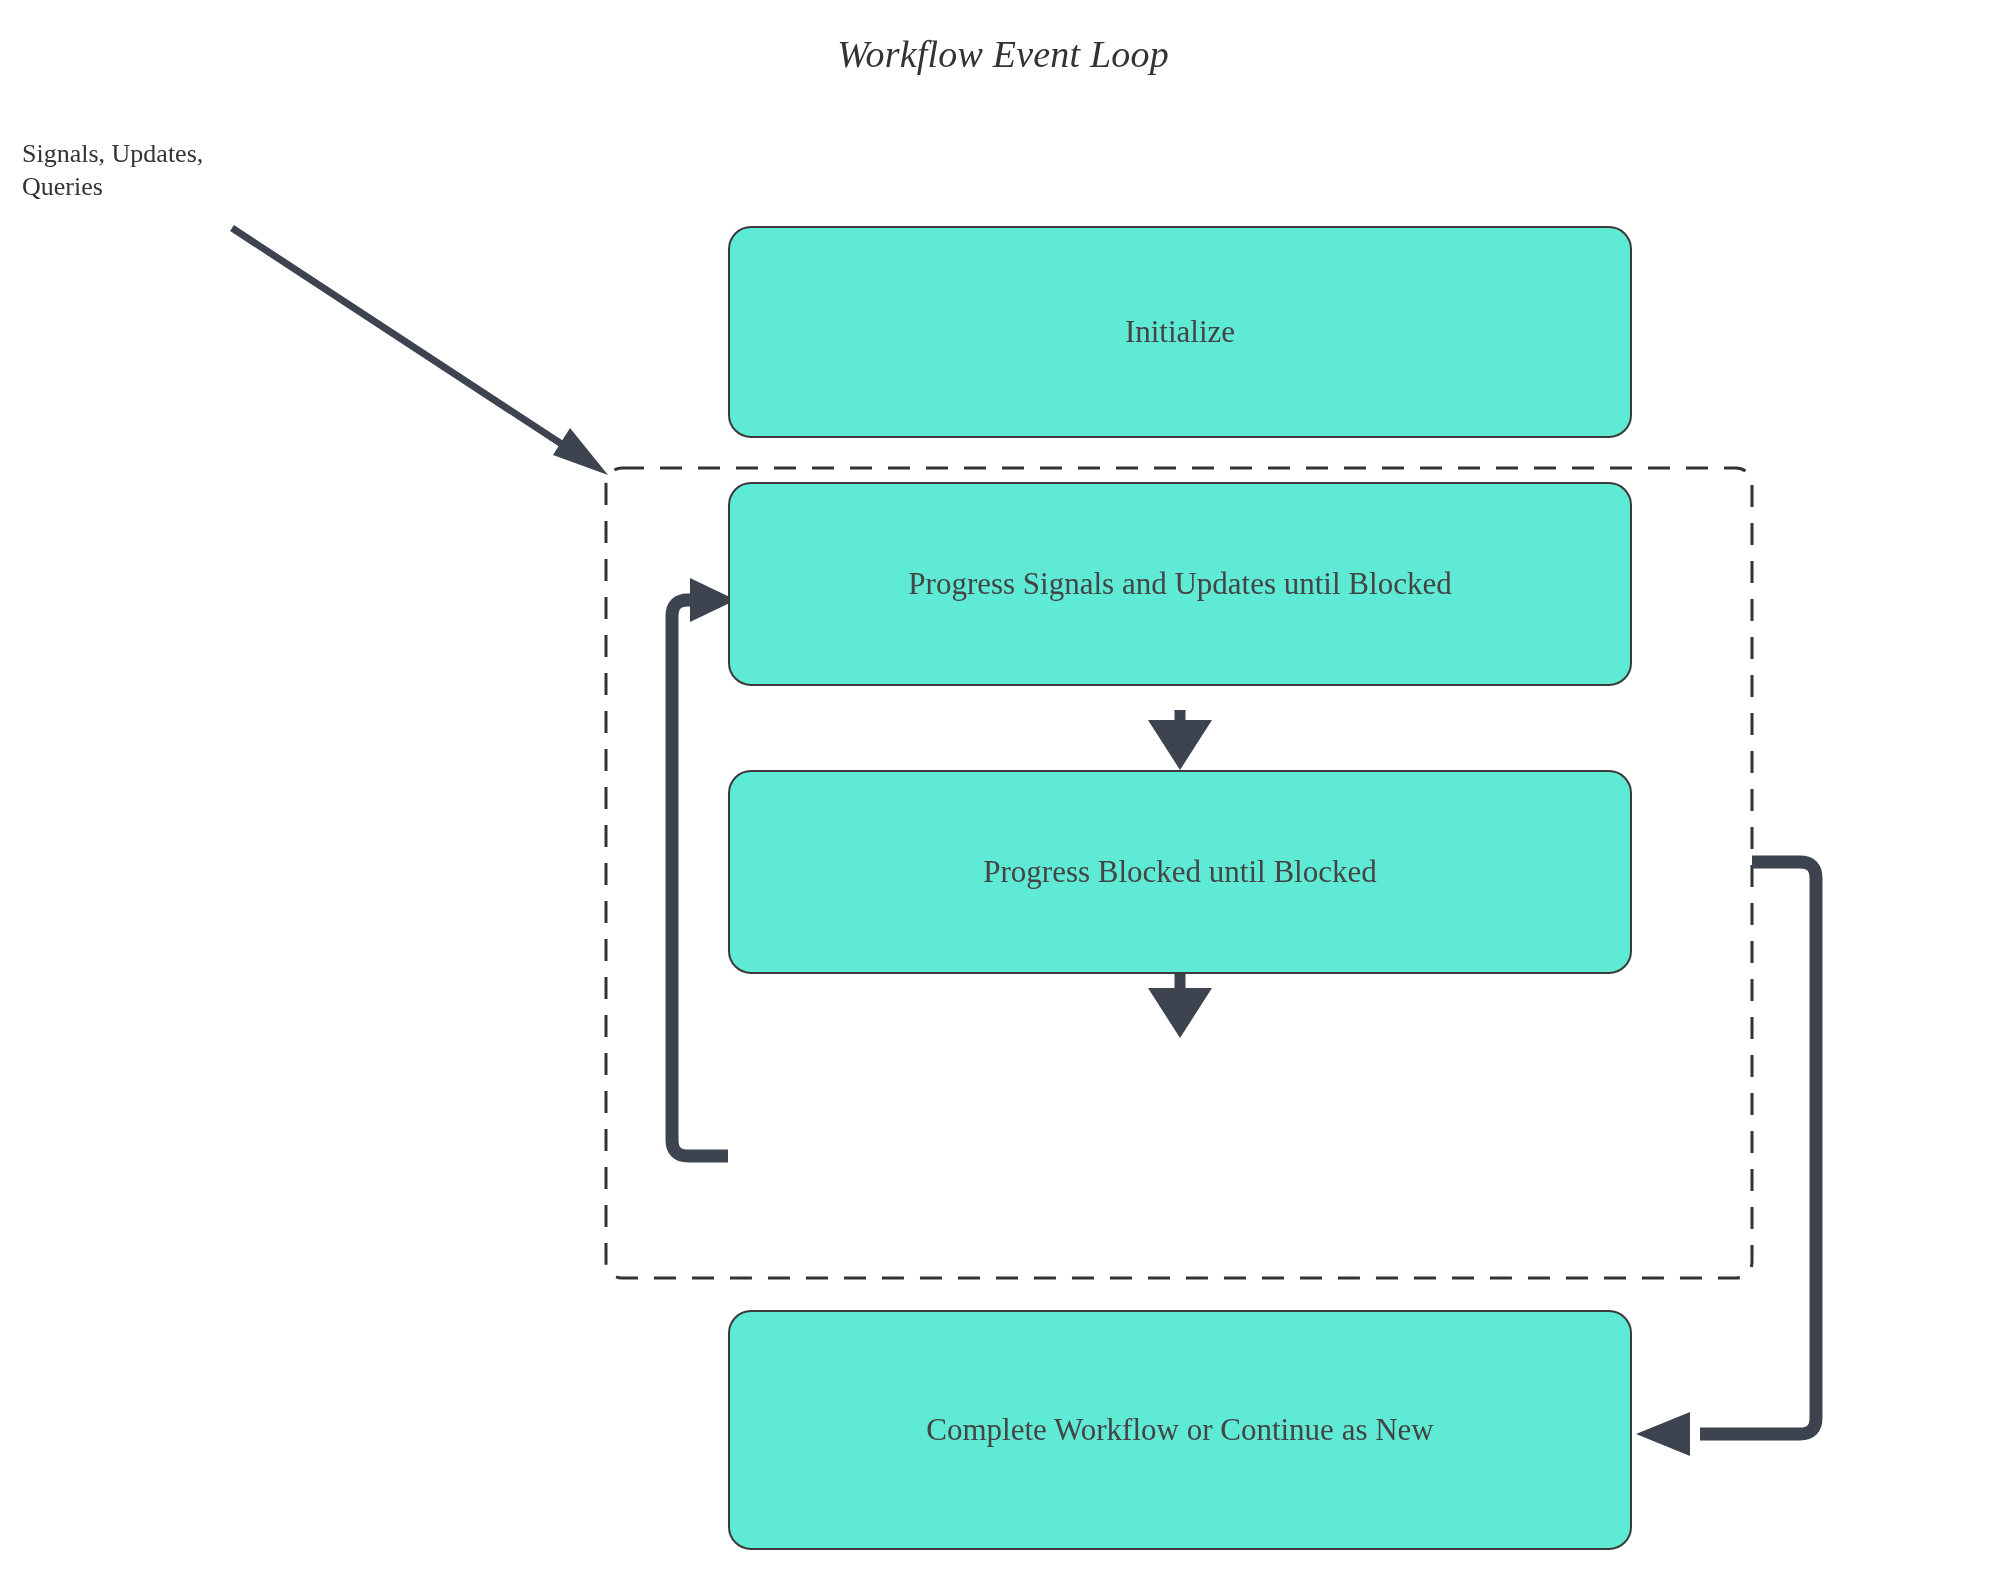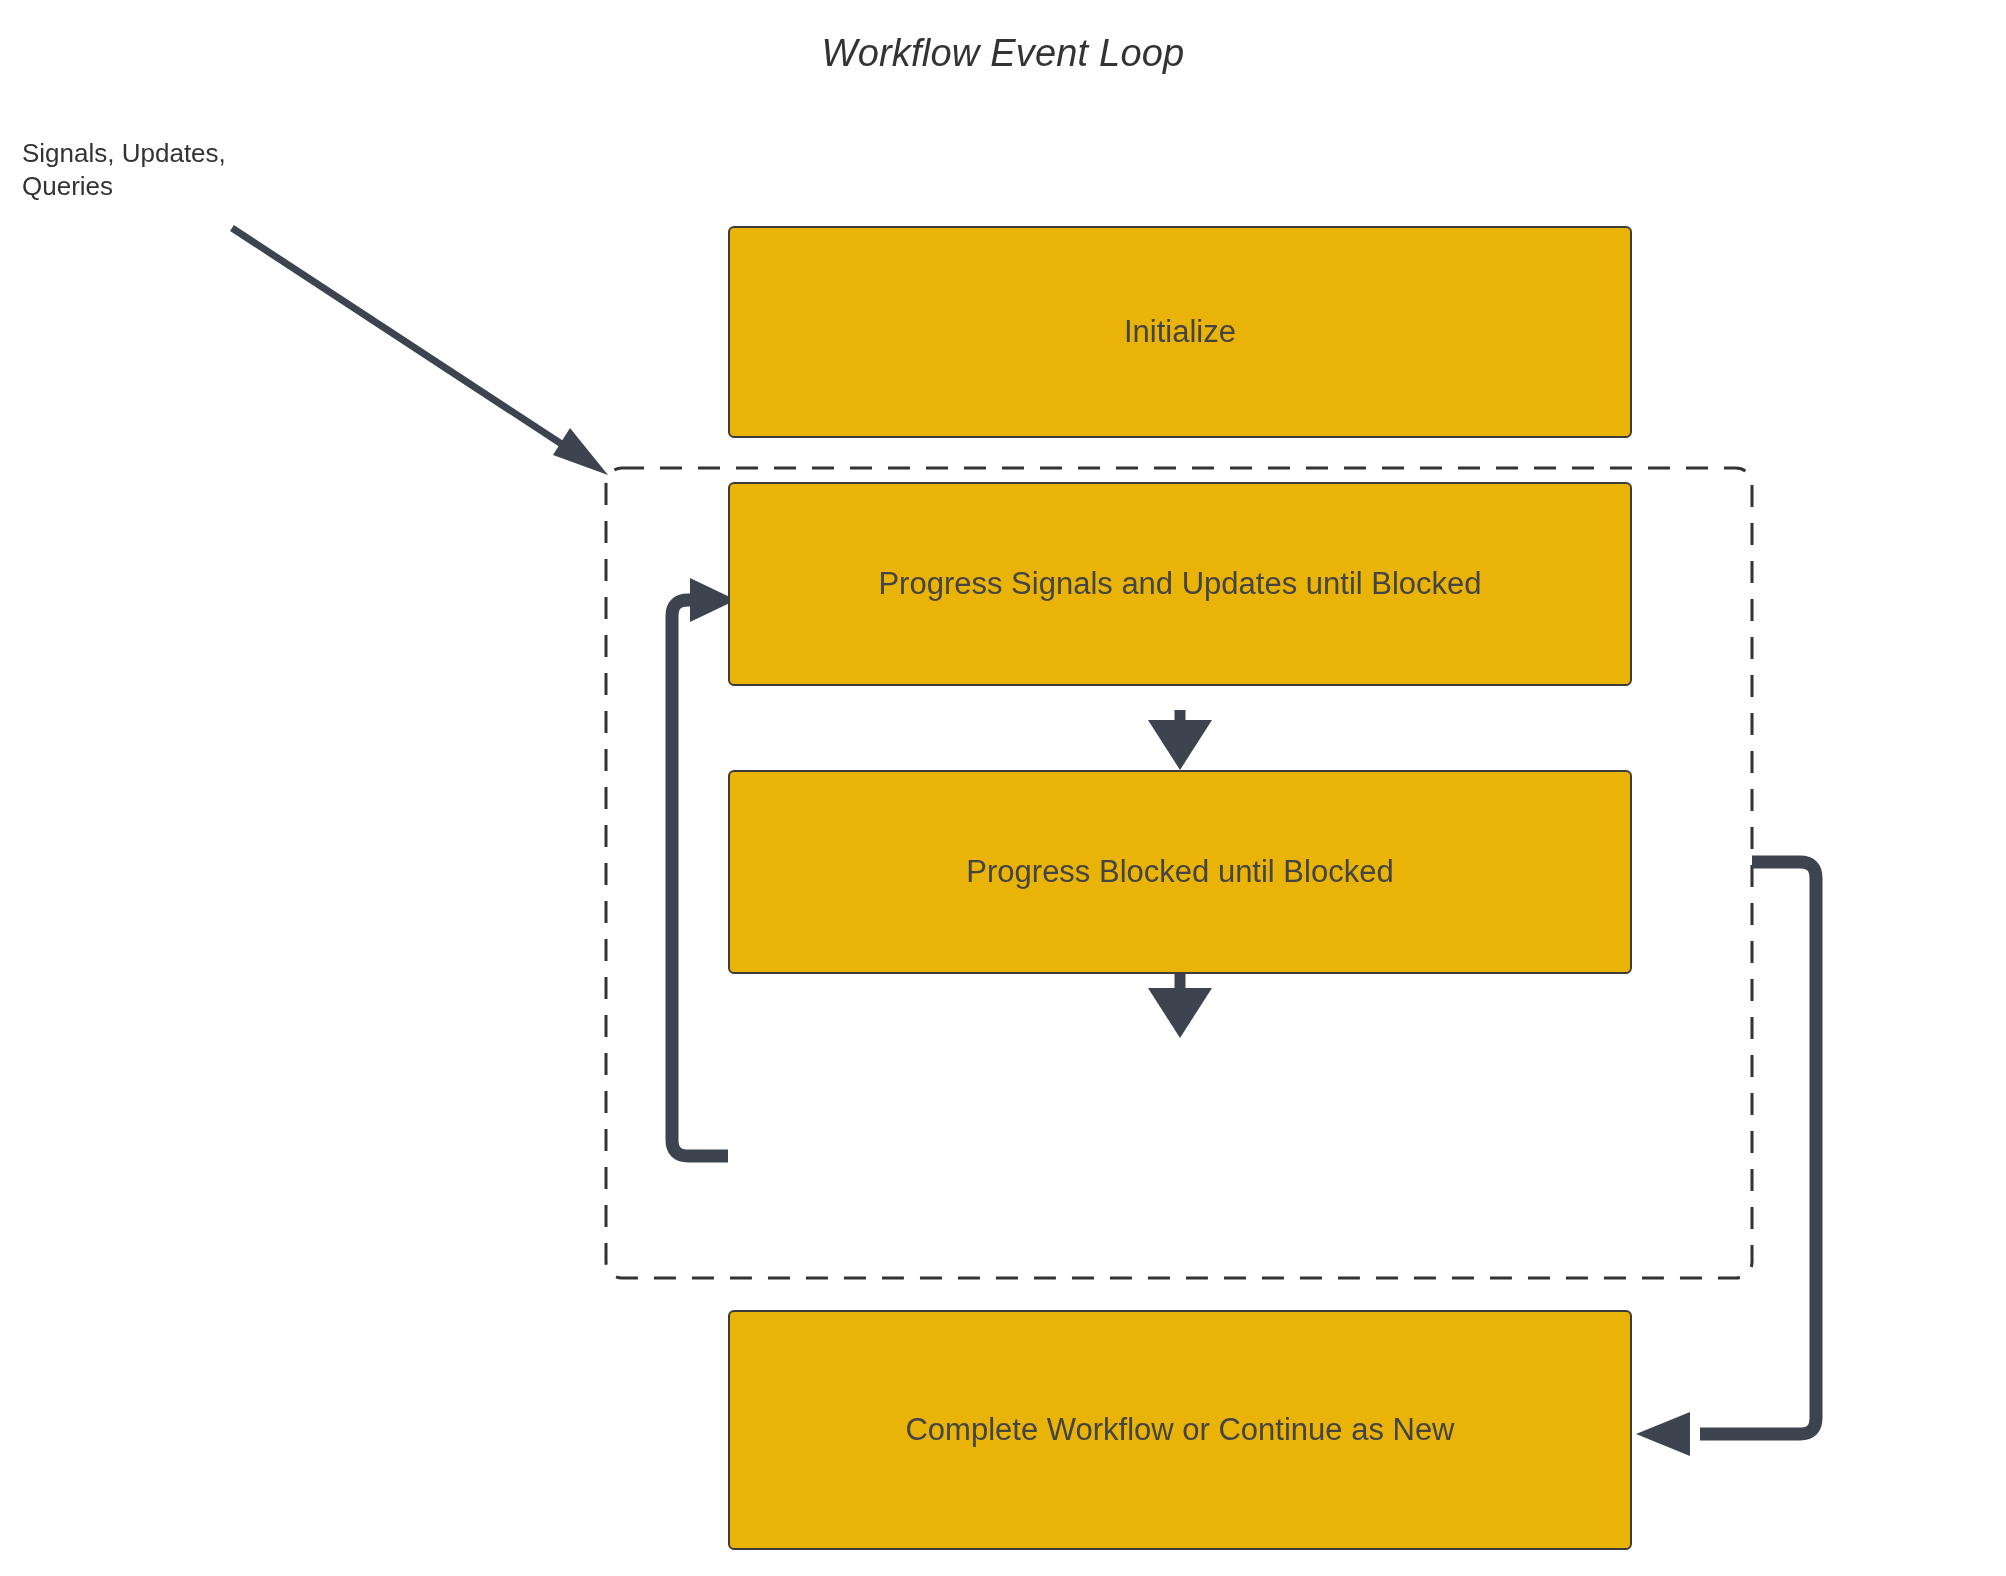--- a/index.html
+++ b/index.html
@@ -10,20 +10,21 @@
   body {
     font-family: "Liberation Sans", sans-serif;
     color: #333333;
   }
   #canvas {
     position: relative;
     width: 2006px;
     height: 1576px;
     background: #ffffff;
     overflow: hidden;
+    font-family: Liberation Serif, serif;
   }
   
   #wires {
     position: absolute;
     left: 0;
     top: 0;
     width: 2006px;
     height: 1576px;
     pointer-events: none;
   }
@@ -46,23 +47,23 @@
     top: 137px;
     width: 300px;
     font-size: 26px;
     line-height: 1.28;
     color: #333333;
   }
   
   .node {
     position: absolute;
     box-sizing: border-box;
-    background: #eab308;
+    background: #5eead4;
     border: 2px solid #3b3b3b;
-    border-radius: 6px;
+    border-radius: 23px;
     display: flex;
     align-items: center;
     justify-content: center;
   }
   .node-label {
     font-size: 31px;
     color: #444444;
     text-align: center;
     padding: 0 18px;
     line-height: 1.25;

